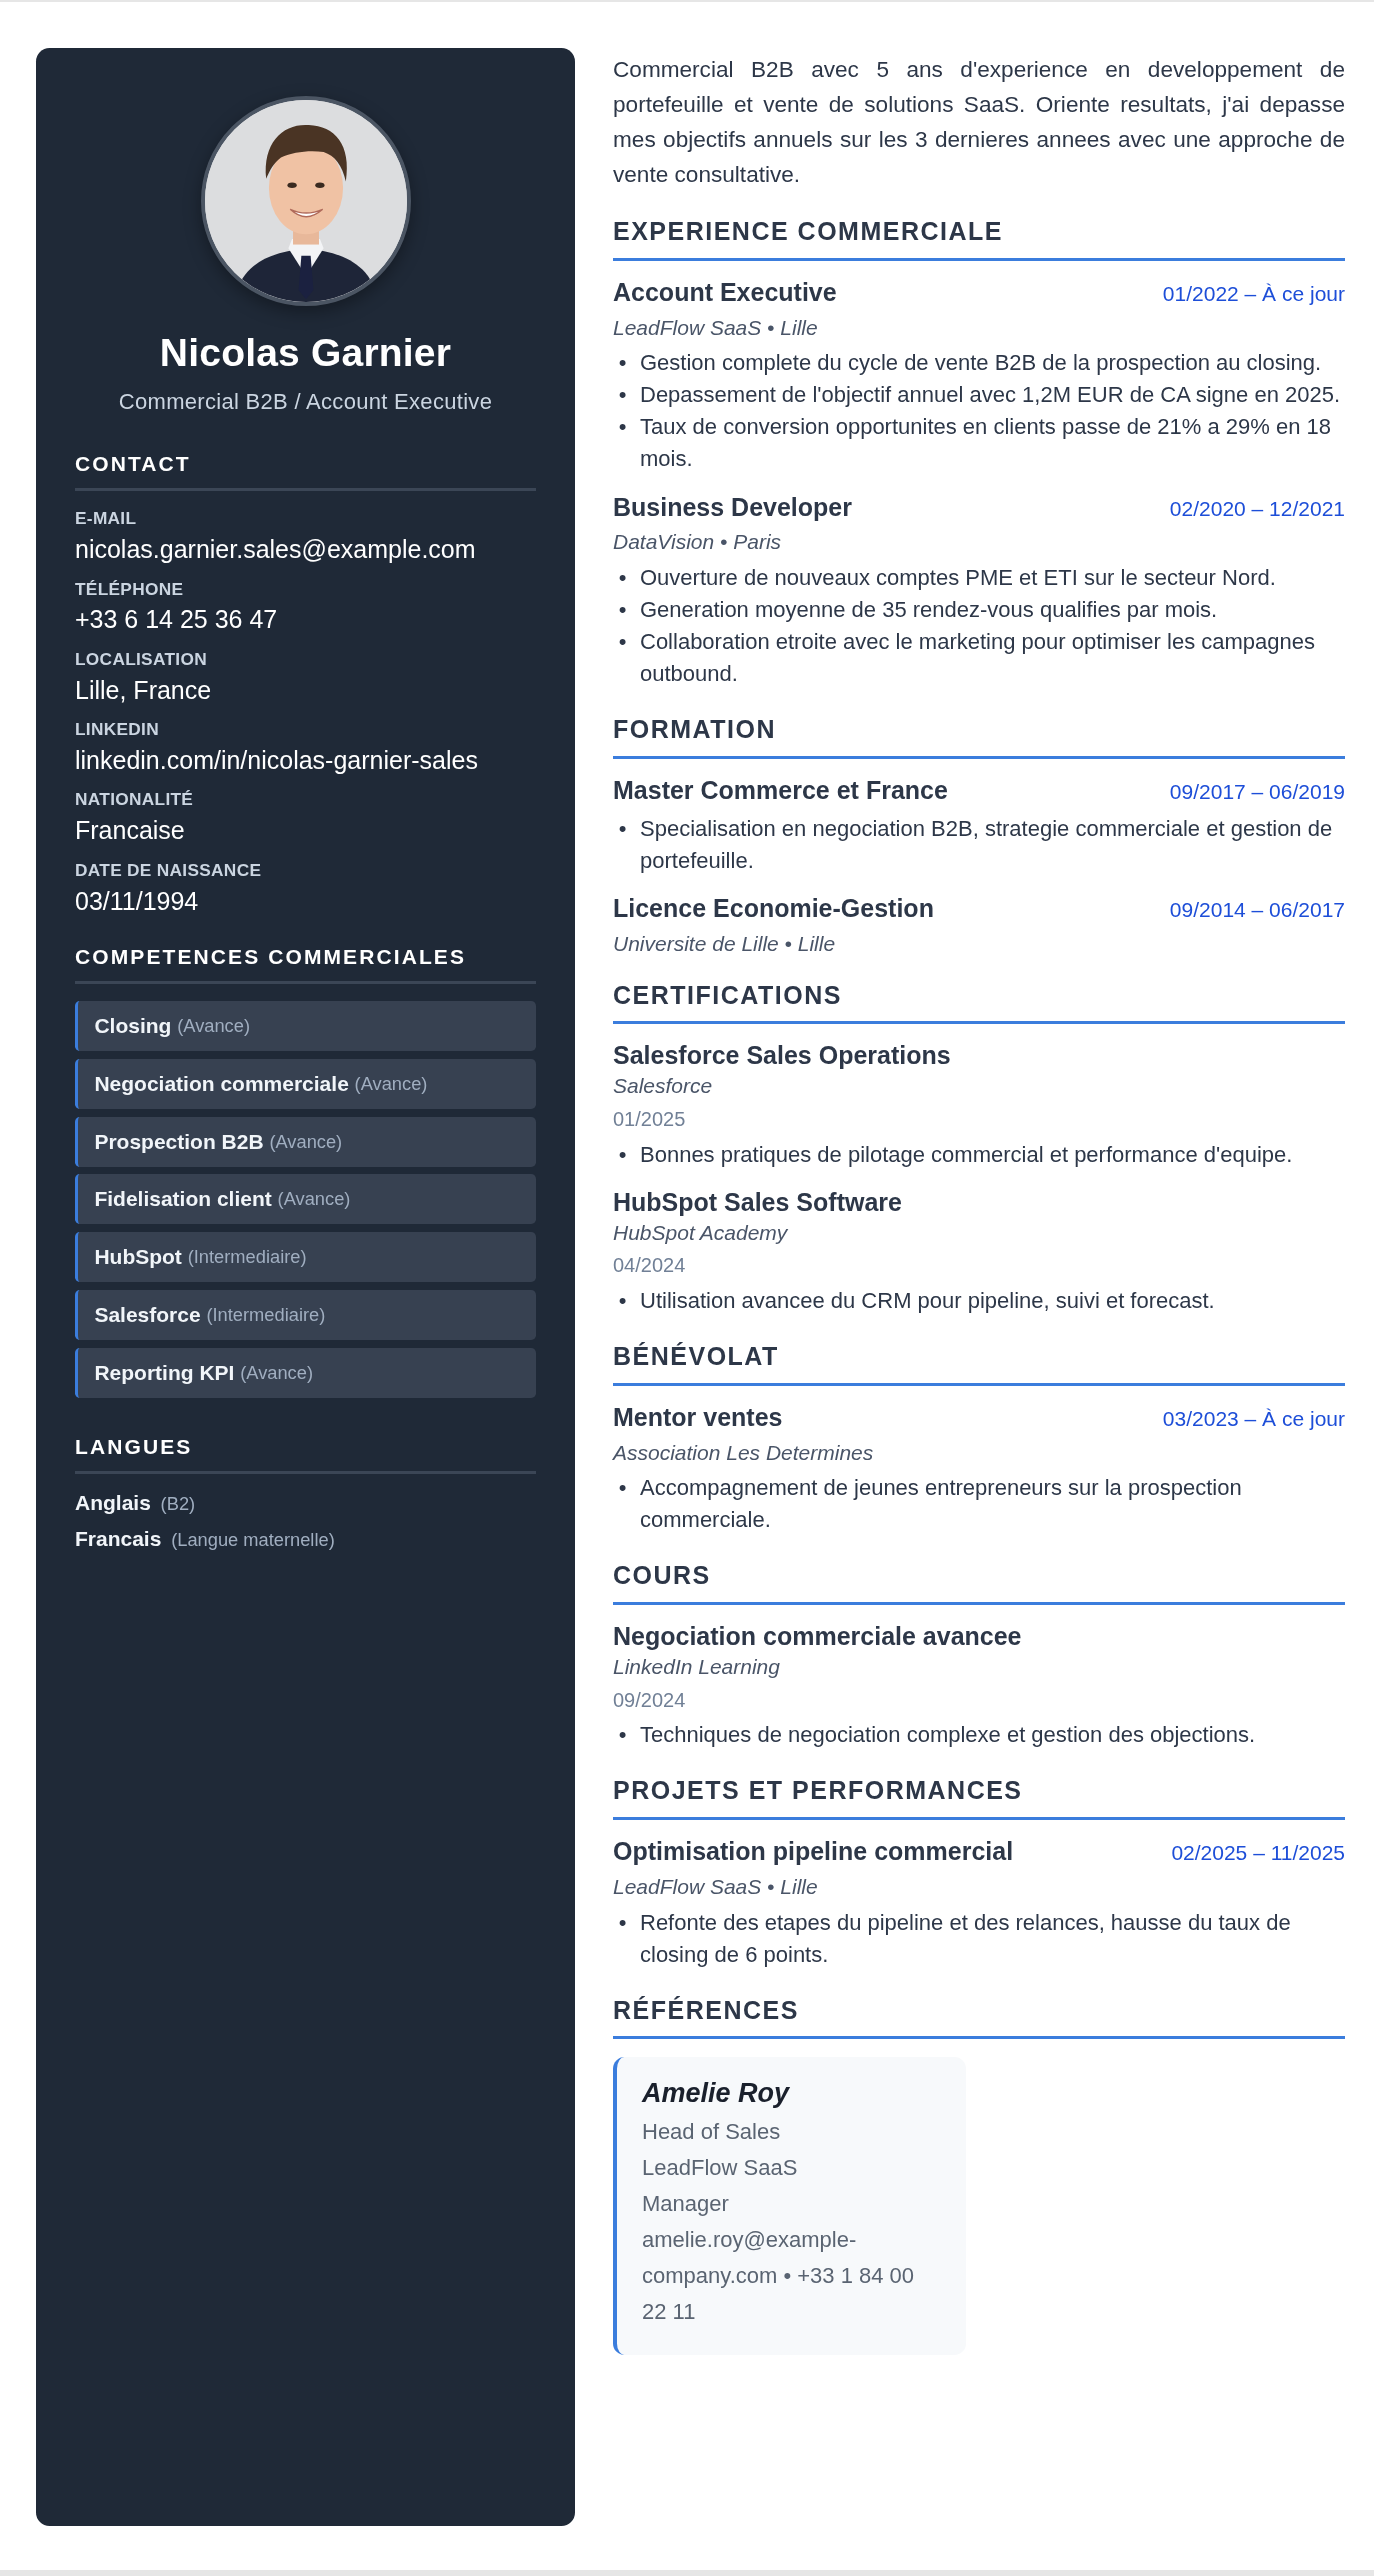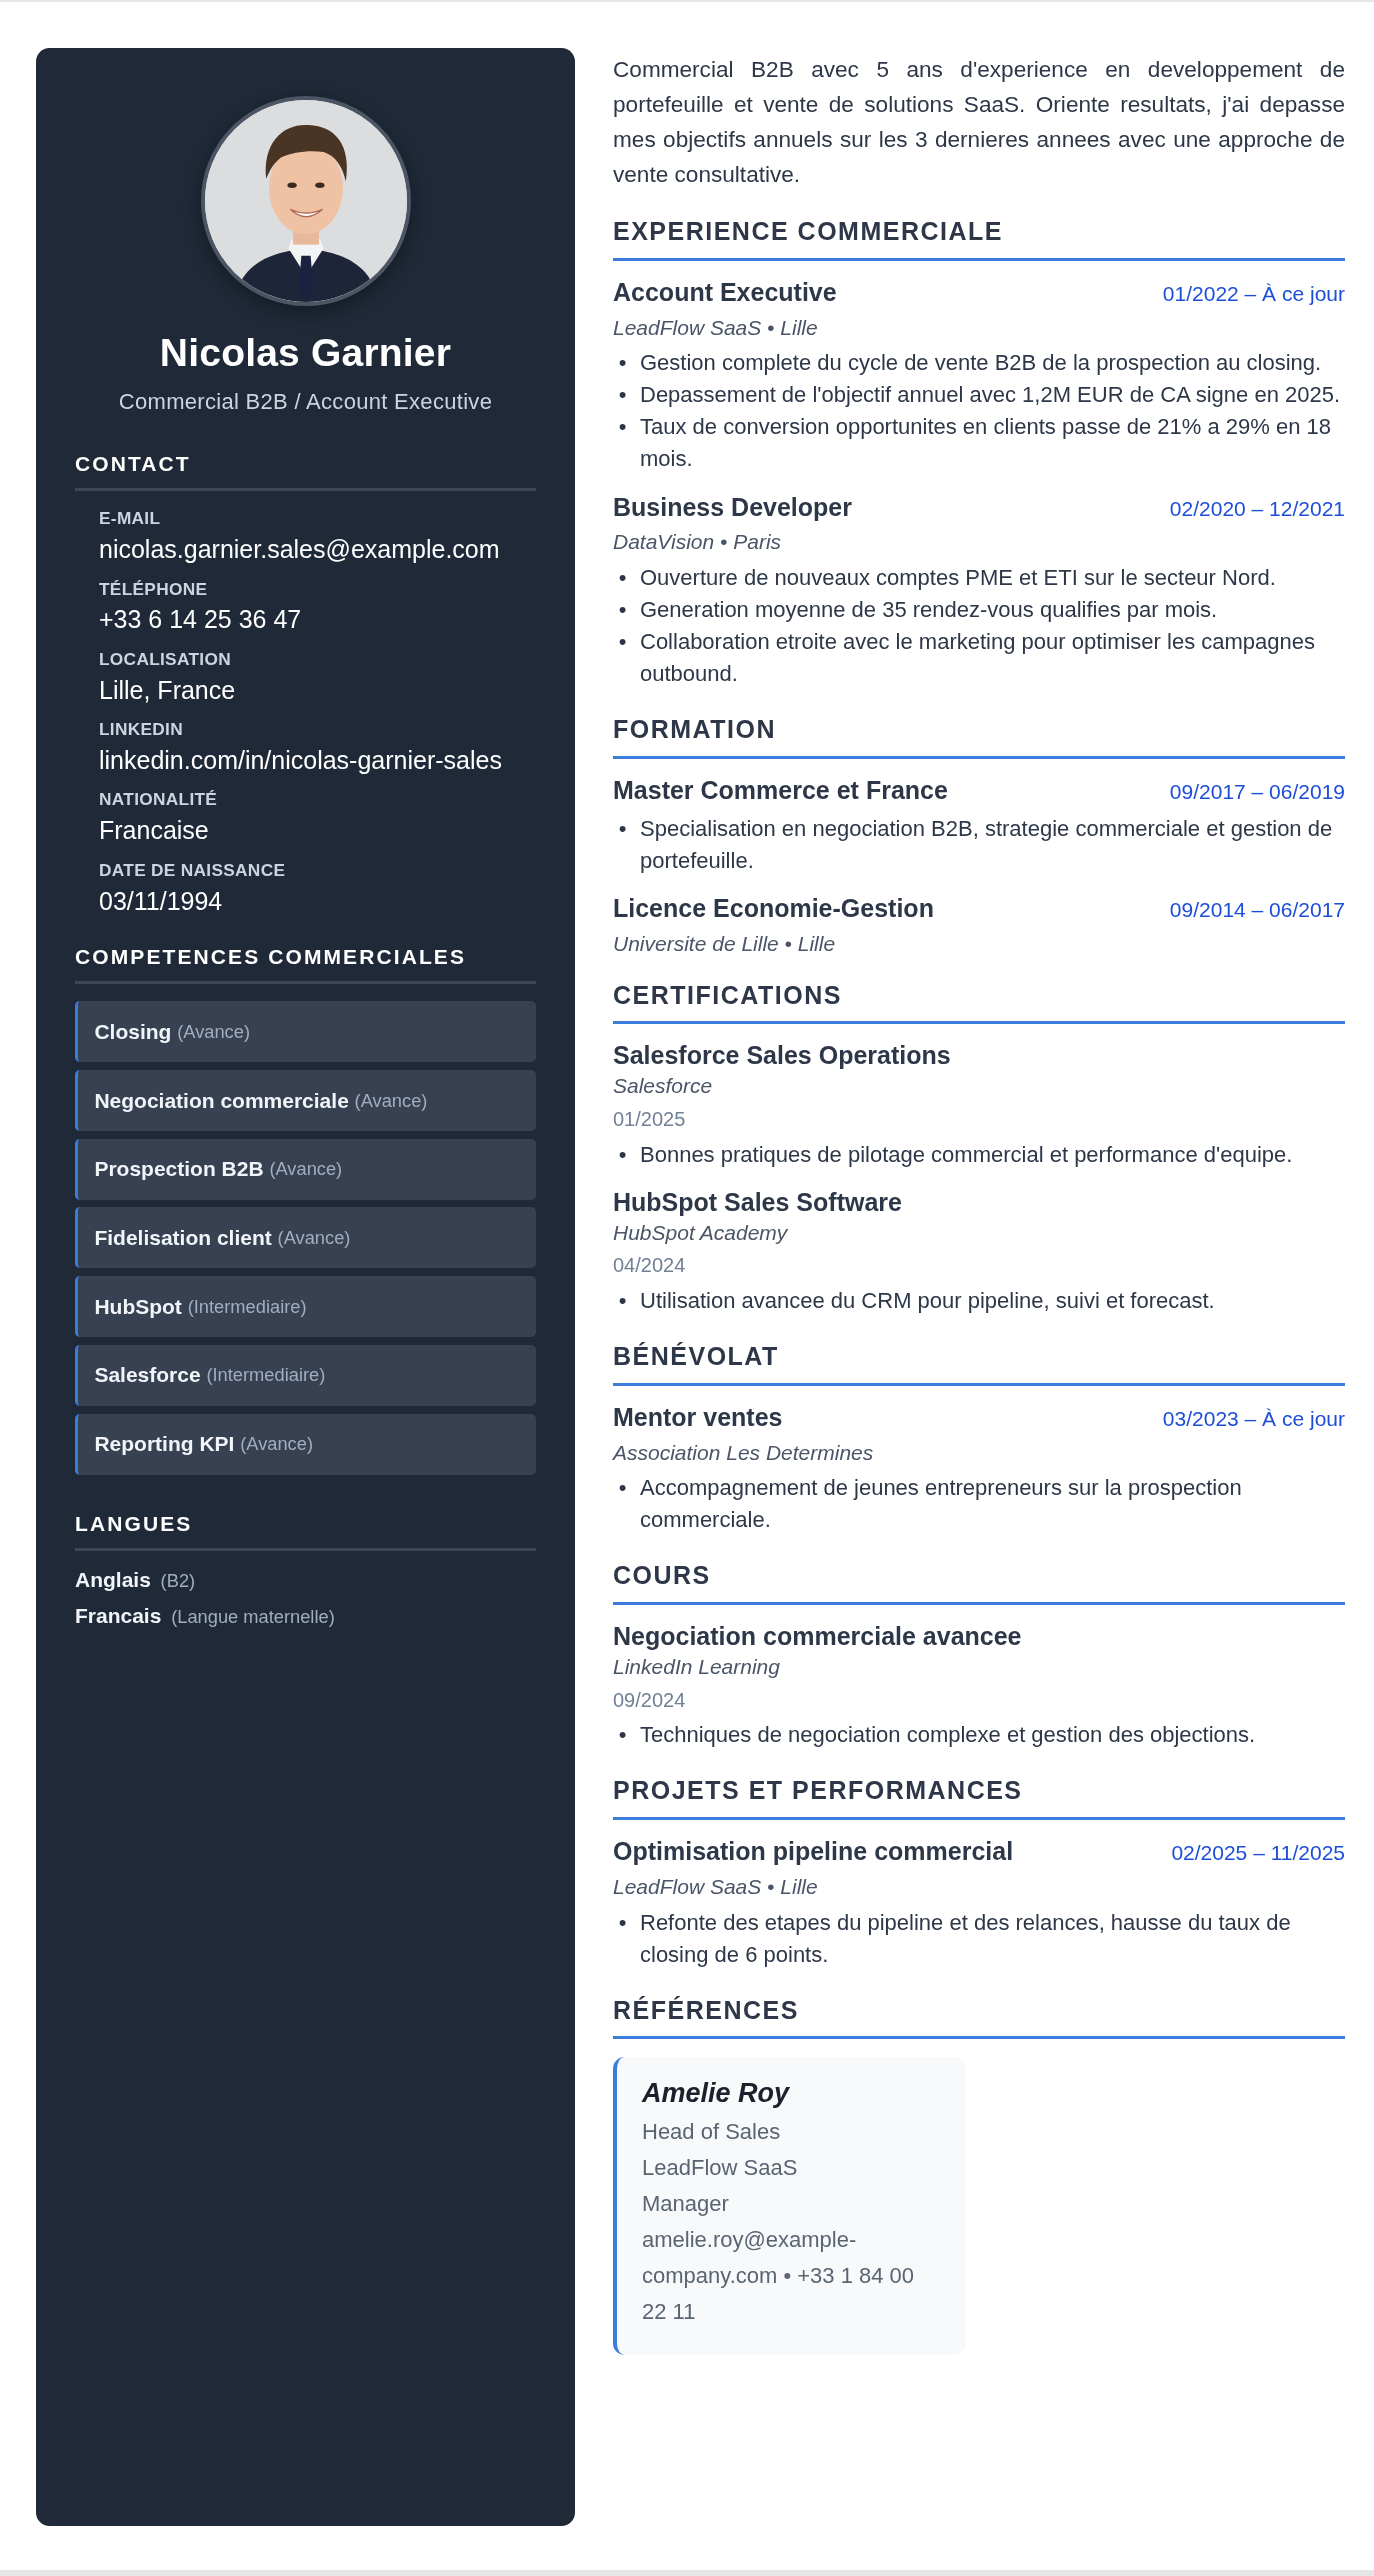--- a/index.html
+++ b/index.html
@@ -21,28 +21,28 @@
   }
   .avatar svg { position: absolute; left: 0; top: 0; width: 100%; height: 100%; }
   .name { text-align: center; font-size: 39px; font-weight: 700; margin-top: 25px; letter-spacing: 0.2px; }
   .title { text-align: center; font-size: 22px; color: #cbd5e1; margin-top: 13.5px; letter-spacing: 0.3px; }
 
   .side-h {
     font-size: 21px; font-weight: 700; letter-spacing: 2.1px; color: #ffffff;
     padding-bottom: 12.5px; border-bottom: 3.9px solid #3b4656; margin-bottom: 17.3px;
   }
   .contact { margin-top: 37px; }
-  .c-item { margin-bottom: 14.5px; margin-left: 24px; }
+  .c-item { margin-bottom: 14.5px; }
   .c-label { font-size: 17.3px; font-weight: 700; color: #cbd5e1; letter-spacing: 0.3px; }
   .c-value { font-size: 25px; color: #ffffff; margin-top: 5.8px; }
 
   .skills { margin-top: 29px; }
   .skill {
     background: #374151; border-left: 3.9px solid #3b7ddd; border-radius: 4.8px;
-    height: 61px; display: flex; align-items: center; padding-left: 16.4px; margin-bottom: 7.7px;
+    height: 50px; display: flex; align-items: center; padding-left: 16.4px; margin-bottom: 7.7px;
     font-size: 21px;
   }
   .skill-name { font-weight: 700; color: #f1f5f9; }
   .skill-level { color: #a0aec0; font-size: 18.3px; margin-left: 5.8px; }
 
   .langs { margin-top: 37px; }
   .lang { margin-bottom: 11.6px; font-size: 21px; }
   .lang-name { font-weight: 700; color: #f1f5f9; }
   .lang-level { color: #a0aec0; font-size: 18.3px; margin-left: 3.9px; }
 

